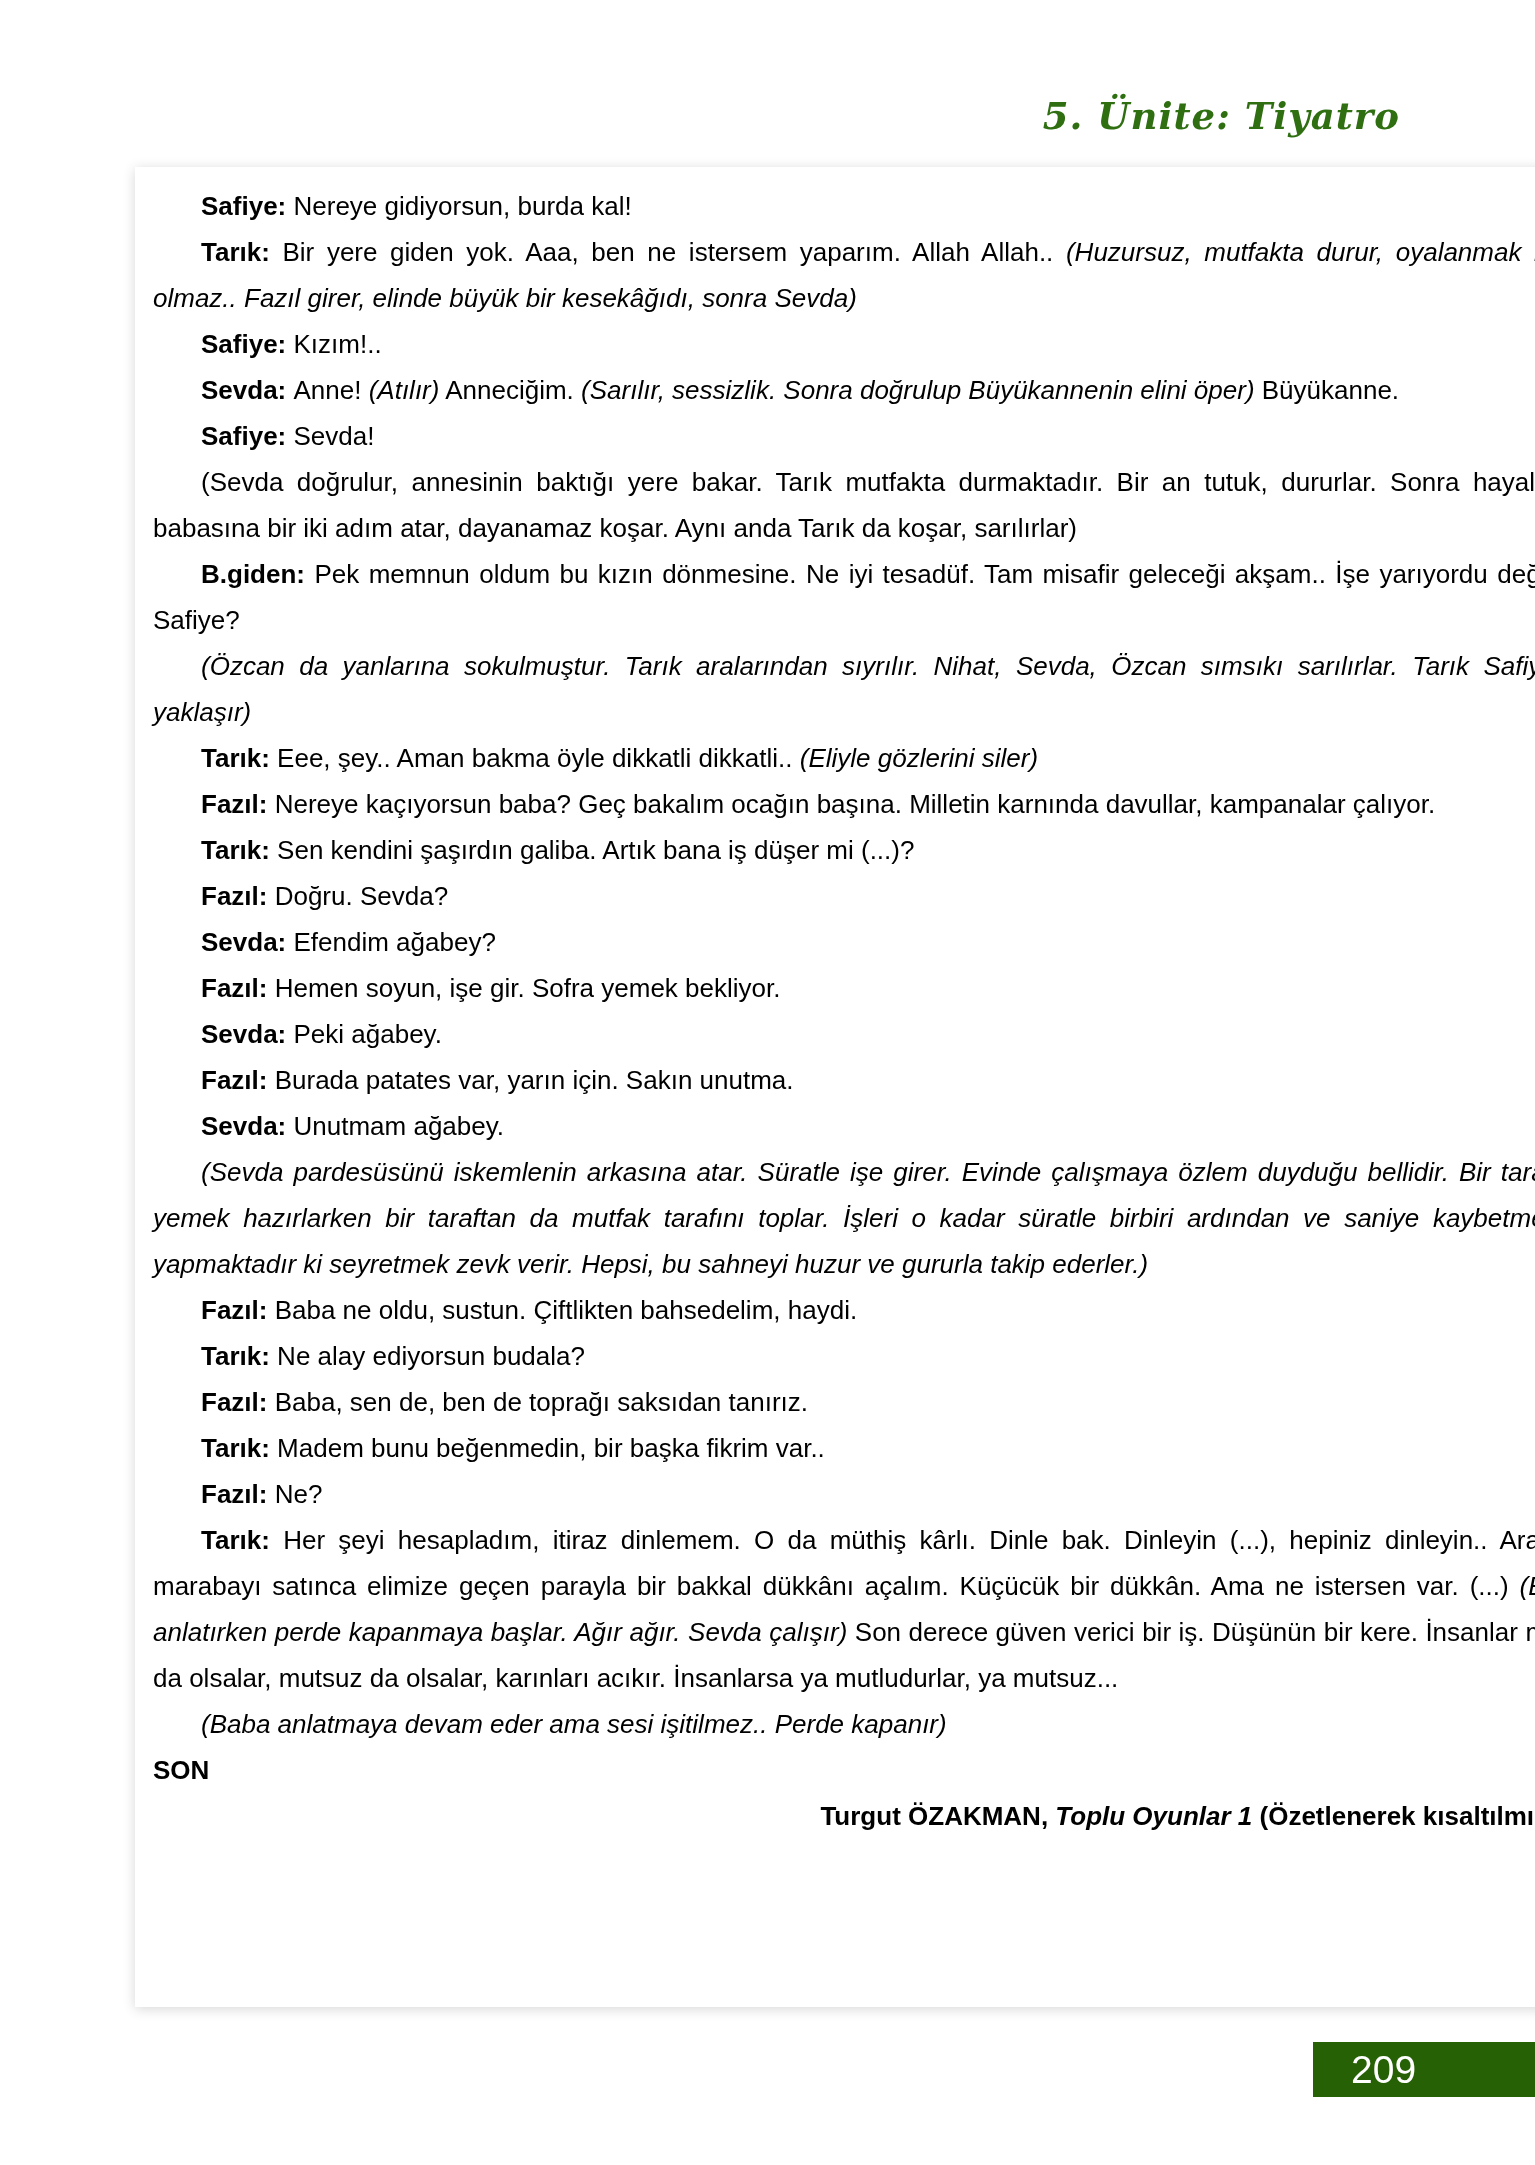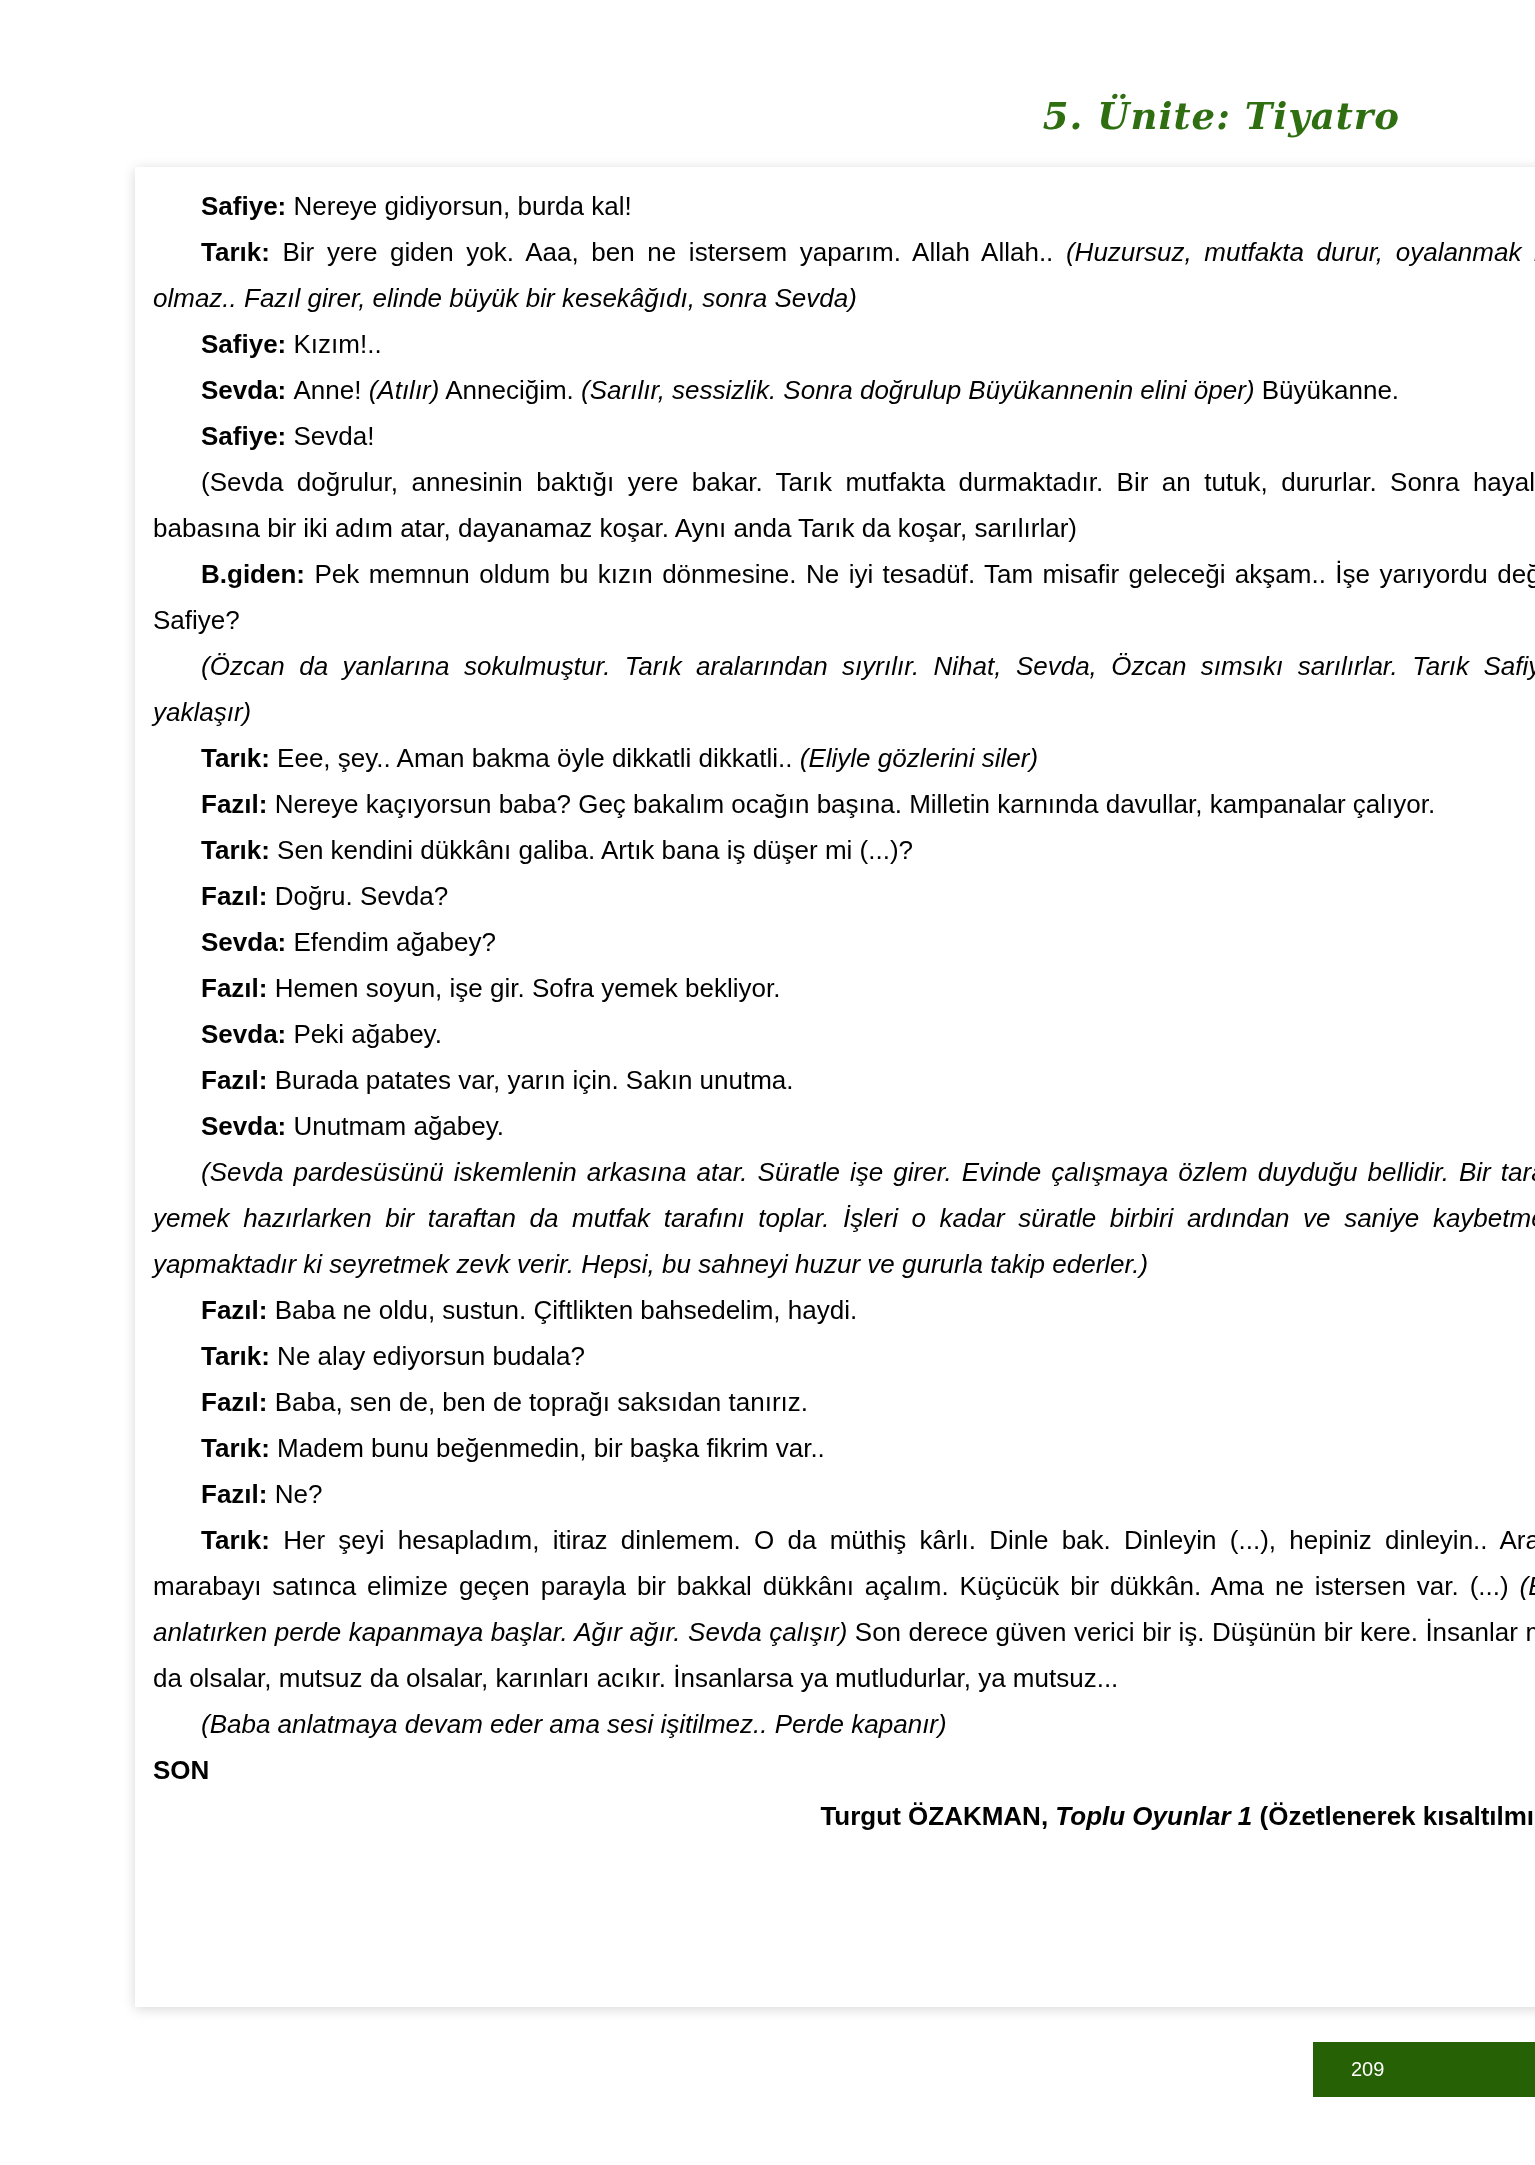--- a/index.html
+++ b/index.html
@@ -54,42 +54,42 @@
   .page-number-badge {
     position: absolute;
     left: 1313px;
     top: 2042px;
     width: 222px;
     height: 55px;
     box-sizing: border-box;
     display: flex;
     align-items: center;
     padding-left: 38px;
-    font-size: 20px;
+    font-size: 39px;
   }
 </style>
 </head>
 <body>
 
 <div class="page">
   <div class="unit-header" style="color: rgb(47, 111, 18);">5. Ünite: Tiyatro</div>
 
   <div class="script-card">
     <div id="paragraphs" style="color: rgb(0, 0, 0);">
         <p class="para justify indent"><span class="seg-b">Safiye: </span><span class="seg-r">Nereye gidiyorsun, burda kal!</span></p>
         <p class="para justify indent"><span class="seg-b">Tarık: </span><span class="seg-r">Bir yere giden yok. Aaa, ben ne istersem yaparım. Allah Allah.. </span><span class="seg-i">(Huzursuz, mutfakta durur, oyalanmak ister, olmaz.. Fazıl girer, elinde büyük bir kesekâğıdı, sonra Sevda)</span></p>
         <p class="para justify indent"><span class="seg-b">Safiye: </span><span class="seg-r">Kızım!..</span></p>
         <p class="para justify indent"><span class="seg-b">Sevda: </span><span class="seg-r">Anne! </span><span class="seg-i">(Atılır)</span><span class="seg-r"> Anneciğim. </span><span class="seg-i">(Sarılır, sessizlik. Sonra doğrulup Büyükannenin elini öper)</span><span class="seg-r"> Büyükanne.</span></p>
         <p class="para justify indent"><span class="seg-b">Safiye: </span><span class="seg-r">Sevda!</span></p>
         <p class="para justify indent"><span class="seg-r">(Sevda doğrulur, annesinin baktığı yere bakar. Tarık mutfakta durmaktadır. Bir an tutuk, dururlar. Sonra hayal gibi babasına bir iki adım atar, dayanamaz koşar. Aynı anda Tarık da koşar, sarılırlar)</span></p>
         <p class="para justify indent"><span class="seg-b">B.giden: </span><span class="seg-r">Pek memnun oldum bu kızın dönmesine. Ne iyi tesadüf. Tam misafir geleceği akşam.. İşe yarıyordu değil mi Safiye?</span></p>
         <p class="para justify indent"><span class="seg-i">(Özcan da yanlarına sokulmuştur. Tarık aralarından sıyrılır. Nihat, Sevda, Özcan sımsıkı sarılırlar. Tarık Safiye’ye yaklaşır)</span></p>
         <p class="para justify indent"><span class="seg-b">Tarık: </span><span class="seg-r">Eee, şey.. Aman bakma öyle dikkatli dikkatli.. </span><span class="seg-i">(Eliyle gözlerini siler)</span></p>
         <p class="para justify indent"><span class="seg-b">Fazıl: </span><span class="seg-r">Nereye kaçıyorsun baba? Geç bakalım ocağın başına. Milletin karnında davullar, kampanalar çalıyor.</span></p>
-        <p class="para justify indent"><span class="seg-b">Tarık: </span><span class="seg-r">Sen kendini dükkânı galiba. Artık bana iş düşer mi (...)?</span></p>
+        <p class="para justify indent"><span class="seg-b">Tarık: </span><span class="seg-r">Sen kendini şaşırdın galiba. Artık bana iş düşer mi (...)?</span></p>
         <p class="para justify indent"><span class="seg-b">Fazıl: </span><span class="seg-r">Doğru. Sevda?</span></p>
         <p class="para justify indent"><span class="seg-b">Sevda: </span><span class="seg-r">Efendim ağabey?</span></p>
         <p class="para justify indent"><span class="seg-b">Fazıl: </span><span class="seg-r">Hemen soyun, işe gir. Sofra yemek bekliyor.</span></p>
         <p class="para justify indent"><span class="seg-b">Sevda: </span><span class="seg-r">Peki ağabey.</span></p>
         <p class="para justify indent"><span class="seg-b">Fazıl: </span><span class="seg-r">Burada patates var, yarın için. Sakın unutma.</span></p>
         <p class="para justify indent"><span class="seg-b">Sevda: </span><span class="seg-r">Unutmam ağabey.</span></p>
         <p class="para justify indent"><span class="seg-i">(Sevda pardesüsünü iskemlenin arkasına atar. Süratle işe girer. Evinde çalışmaya özlem duyduğu bellidir. Bir taraftan yemek hazırlarken bir taraftan da mutfak tarafını toplar. İşleri o kadar süratle birbiri ardından ve saniye kaybetmeden yapmaktadır ki seyretmek zevk verir. Hepsi, bu sahneyi huzur ve gururla takip ederler.)</span></p>
         <p class="para justify indent"><span class="seg-b">Fazıl: </span><span class="seg-r">Baba ne oldu, sustun. Çiftlikten bahsedelim, haydi.</span></p>
         <p class="para justify indent"><span class="seg-b">Tarık: </span><span class="seg-r">Ne alay ediyorsun budala?</span></p>
         <p class="para justify indent"><span class="seg-b">Fazıl: </span><span class="seg-r">Baba, sen de, ben de toprağı saksıdan tanırız.</span></p>

